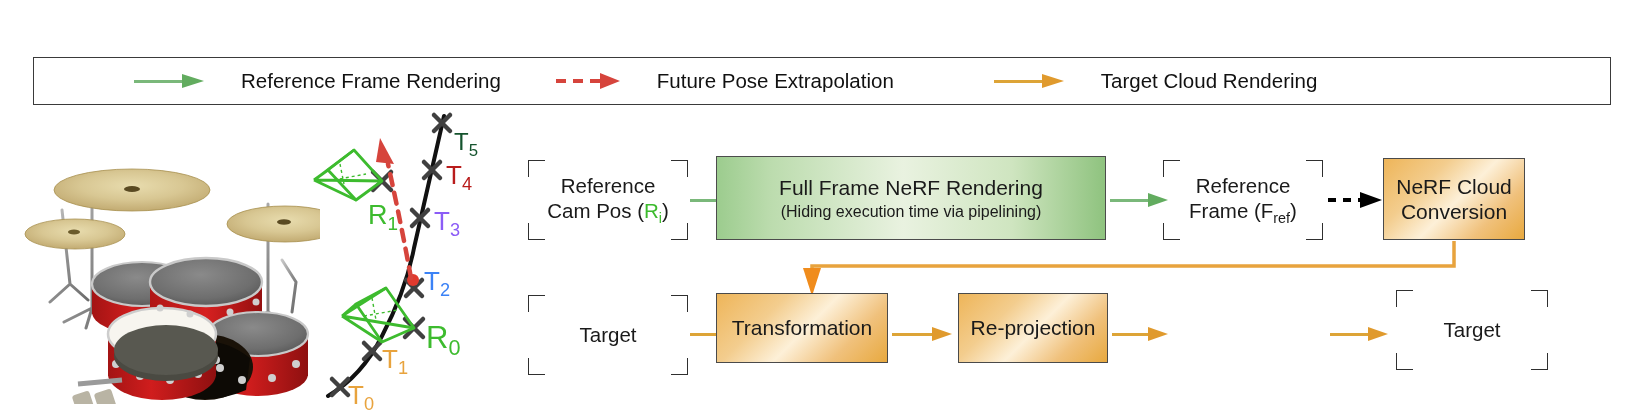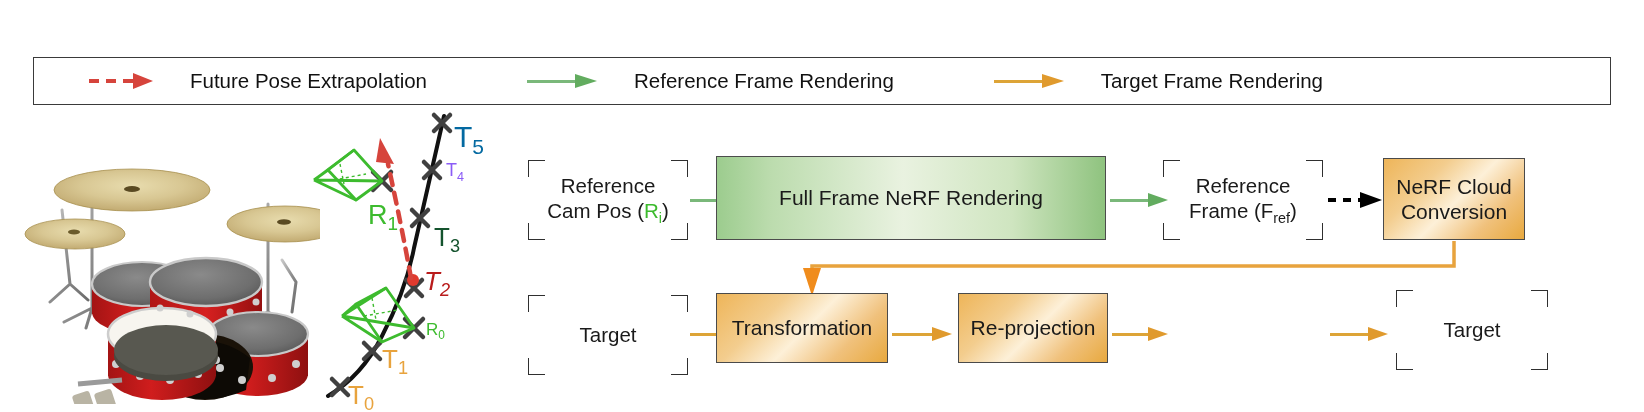--- a/index.html
+++ b/index.html
@@ -147,42 +147,42 @@
 
   .feedback { position:absolute; left:0; top:0; pointer-events:none; }
 </style>
 </head>
 <body>
 
 <div id="root">
 
   <div class="legend">
 
+    <div class="legend-item" style="margin-left:100px;">
+      <span class="lg-arrow ar-green">
+        <span class="shaft"></span>
+          <span class="head"></span>
+      </span>
+      <span class="lbl" style="margin-left:33px;">Reference Frame Rendering</span>
+    </div>
+
     <div class="legend-item" style="margin-left:55px;">
       <span class="lg-arrow ar-dash">
         <span class="shaft"></span>
           <span class="head"></span>
       </span>
       <span class="lbl" style="margin-left:35px;">Future Pose Extrapolation</span>
     </div>
 
     <div class="legend-item" style="margin-left:100px;">
-      <span class="lg-arrow ar-green">
-        <span class="shaft"></span>
-          <span class="head"></span>
-      </span>
-      <span class="lbl" style="margin-left:33px;">Reference Frame Rendering</span>
-    </div>
-
-    <div class="legend-item" style="margin-left:100px;">
       <span class="lg-arrow ar-orange">
         <span class="shaft"></span>
           <span class="head"></span>
       </span>
-      <span class="lbl" style="margin-left:33px;">Target Frame Rendering</span>
+      <span class="lbl" style="margin-left:33px;">Target Cloud Rendering</span>
     </div>
 
   </div>
 
   <div class="scene">
     <svg width="300" height="292" viewBox="0 0 300 292">
       <defs>
         <radialGradient id="cym" cx="50%" cy="40%" r="60%">
           <stop offset="0%" stop-color="#e8dcae"></stop>
           <stop offset="55%" stop-color="#d8c793"></stop>
@@ -381,39 +381,39 @@
 
       <g stroke="#3dbb2e" stroke-width="2.8" fill="none" stroke-linejoin="round">
         <path d="M46 196 L76 180 L104 220 L72 234 Z"></path>
         <path d="M32 208 L46 196 M32 208 L76 180 M32 208 L104 220 M32 208 L72 234"></path>
         <path d="M62 190 L66 212" stroke-width="1.4" stroke-dasharray="3 3"></path>
         <path d="M54 208 L88 202" stroke-width="1.4" stroke-dasharray="3 3"></path>
       </g>
     </svg>
 
     
-    <div style="position:absolute;left:144px;top:12px;font-size:30px;color:#0369a1;">
+    <div style="position:absolute;left:144px;top:20px;font-size:24px;color:#14532d;">
       <span>T</span><sub>5</sub>
     </div>
-    <div style="position:absolute;left:136px;top:52px;font-size:18px;color:#8b5cf6;">
+    <div style="position:absolute;left:136px;top:52px;font-size:26px;color:#b91c1c;">
       <span>T</span><sub>4</sub>
     </div>
-    <div style="position:absolute;left:124px;top:98px;font-size:26px;color:#14532d;margin-top:16px;">
+    <div style="position:absolute;left:124px;top:98px;font-size:26px;color:#8b5cf6;">
       <span>T</span><sub>3</sub>
     </div>
-    <div style="position:absolute;left:114px;top:158px;font-size:26px;color:#b91c1c;font-style:italic;">
+    <div style="position:absolute;left:114px;top:158px;font-size:26px;color:#3b82f6;">
       <span>T</span><sub>2</sub>
     </div>
     <div style="position:absolute;left:72px;top:236px;font-size:26px;color:#e8a33d;">
       <span>T</span><sub>1</sub>
     </div>
     <div style="position:absolute;left:38px;top:272px;font-size:26px;color:#e8a33d;">
       <span>T</span><sub>0</sub>
     </div>
-    <div style="position:absolute;left:116px;top:212px;font-size:17px;color:#3dbb2e;">
+    <div style="position:absolute;left:116px;top:212px;font-size:31px;color:#3dbb2e;">
       <span>R</span><sub>0</sub>
     </div>
     <div style="position:absolute;left:58px;top:92px;font-size:27px;color:#3dbb2e;">
       <span>R</span><sub>1</sub>
     </div>
   </div>
 
   <div class="bracket-box" style="left:528px;top:160px;width:160px;height:80px;">
     <span class="bk tl"></span>
       <span class="bk tr"></span>
@@ -423,20 +423,21 @@
     <div><span>Cam Pos (</span><span class="grn">R</span><sub class="grn">i</sub><span>)</span></div>
   </div>
 
   <div class="conn green" style="left:690px;top:193px;width:74px;">
     <span class="sh" style="width:52px;"></span>
       <span class="hd" style="left:48px;"></span>
   </div>
 
   <div class="proc-box green" style="left:716px;top:156px;width:390px;height:84px;">
     <div>Full Frame NeRF Rendering</div>
+    <div class="sub">(Hiding execution time via pipelining)</div>
   </div>
 
   <div class="conn green" style="left:1110px;top:193px;width:74px;">
     <span class="sh" style="width:42px;"></span>
       <span class="hd" style="left:38px;"></span>
   </div>
 
   <div class="bracket-box" style="left:1163px;top:160px;width:160px;height:80px;">
     <span class="bk tl"></span>
       <span class="bk tr"></span>

